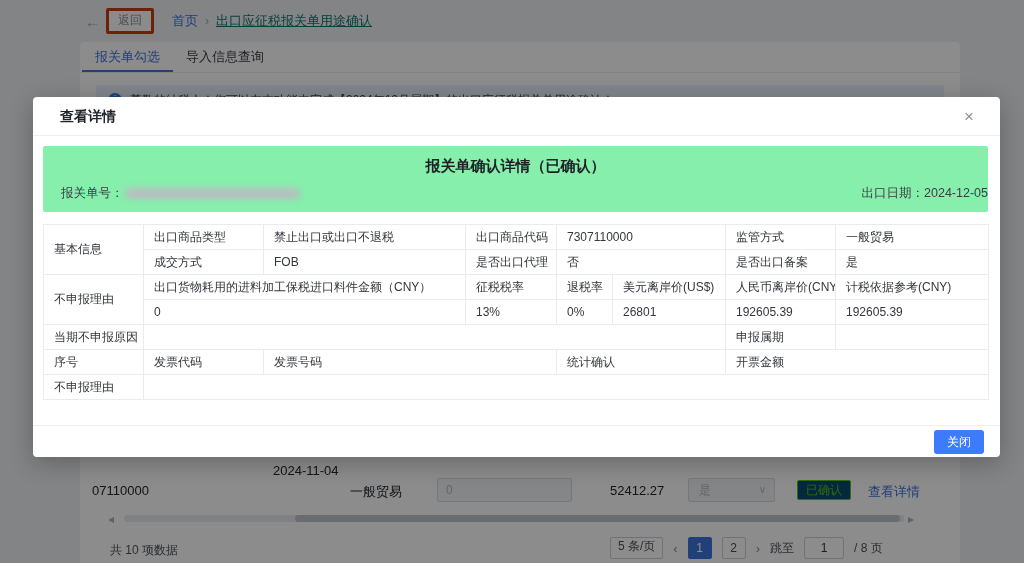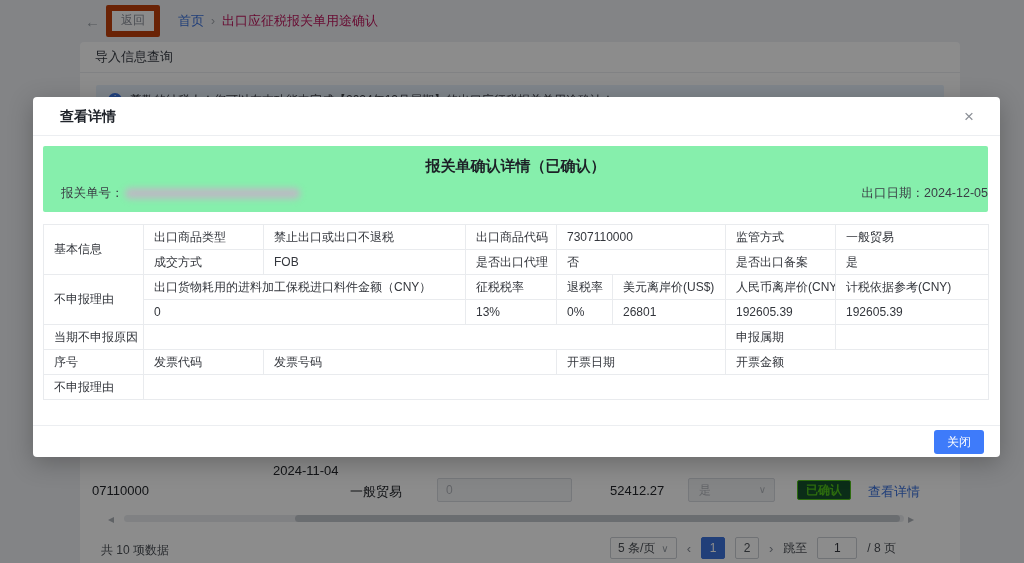--- a/index.html
+++ b/index.html
@@ -3,47 +3,47 @@
 <meta charset="utf-8">
 <style>
   * { margin:0; padding:0; box-sizing:border-box; }
   html,body { width:1024px; height:563px; }
   body { font-family:"Liberation Sans","DejaVu Sans",sans-serif; }
   .stage { position:relative; width:1024px; height:563px; background:#eef0f4; overflow:hidden; }
 
   
   .topnav { position:absolute; top:10px; left:85px; height:22px; display:flex; align-items:center; font-size:13px; }
   .back-arrow { color:#9aa0a8; font-size:15px; margin-right:6px; cursor:pointer; }
-  .back-btn { border:6px solid #c2410c; color:#8a8f99; padding:1px 9px 2px; border-radius:2px; margin-right:18px; font-size:12px; cursor:pointer; background:#fdfdfd; }
+  .back-btn { border:3px solid #c2410c; color:#8a8f99; padding:1px 9px 2px; border-radius:2px; margin-right:18px; font-size:12px; cursor:pointer; background:#fdfdfd; }
   .crumb-home { color:#3d73dd; cursor:pointer; }
   .crumb-sep { color:#a0a4ab; margin:0 7px; font-size:12px; }
-  .crumb-cur { color:#be185d; }
+  .crumb-cur { color:#0f766e;text-decoration:underline; }
 
   .card { position:absolute; left:80px; top:42px; width:880px; bottom:0; background:#fff; border-radius:4px 4px 0 0; }
   .tabbar { position:relative; height:31px; border-bottom:1px solid #ebedf0; padding-left:2px; display:flex; }
   .tab { padding:0 13px; line-height:29px; font-size:13px; color:#383d45; cursor:pointer; }
   .tab.active { color:#3d73dd; border-bottom:2px solid #3d73dd; }
   .alert { position:absolute; left:16px; right:16px; top:43px; height:30px; background:#e8f2fe; border-radius:2px; display:flex; align-items:center; padding:0 12px; }
   .alert-icon { width:14px; height:14px; border-radius:50%; background:#3d79e8; color:#fff; font-size:10px; line-height:14px; text-align:center; margin-right:8px; flex:none; }
   .alert-text { font-size:12px; color:#43474e; white-space:nowrap; }
 
   .bgrow-text { position:absolute; font-size:13px; color:#23262b; }
   .bg-input { position:absolute; left:437px; top:478px; width:135px; height:24px; background:#f3f4f6; border:1px solid #d8dbe0; border-radius:2px; color:#b3b7bd; font-size:12px; padding:0 8px; font-family:inherit; }
   .bg-select { position:absolute; left:688px; top:478px; width:87px; height:24px; background:#f1f2f4; border:1px solid #d8dbe0; border-radius:2px; font-size:12px; color:#b3b7bd; line-height:22px; padding:0 10px; cursor:not-allowed; }
   .bg-select .chev { position:absolute; right:8px; top:0; color:#b3b7bd; font-size:10px; }
-  .badge { position:absolute; left:797px; top:480px; border:1px solid #52c41a; color:#52c41a; font-size:12px; line-height:18px; padding:0 8px; border-radius:2px; background:#14532d;font-weight:bold; }
+  .badge { position:absolute; left:797px; top:480px; border:1px solid #52c41a; color:#52c41a; font-size:12px; line-height:18px; padding:0 8px; border-radius:2px; background:#0c4a6e; }
   .detail-link { position:absolute; left:868px; top:483px; color:#3d73dd; font-size:13px; cursor:pointer; }
 
   .scroll-arrow { position:absolute; color:#aeb2b9; font-size:12px; cursor:pointer; }
   .scroll-track { position:absolute; left:124px; top:515px; width:780px; height:7px; background:#e9ebee; border-radius:4px; }
   .scroll-thumb { position:absolute; left:171px; top:0; width:605px; height:7px; background:#c2c6cc; border-radius:4px; cursor:grab; }
 
-  .total-text { position:absolute; left:101px; top:542px; font-size:12px; color:#4e5258; }
+  .total-text { position:absolute; left:110px; top:542px; font-size:12px; color:#4e5258; }
   .pager { position:absolute; left:610px; top:536px; height:24px; display:flex; align-items:center; gap:10px; font-size:12px; color:#4e5258; }
-  .psize { border:1px solid #ccd0d6; border-radius:2px; height:22px; padding:0 7px; display:flex; align-items:center; gap:6px; background:#fff; cursor:pointer; }
+  .psize { border:1px solid #ccd0d6; border-radius:2px; height:22px; padding:0 7px; display:flex; align-items:center; gap:6px; background:#fff; cursor:pointer;flex-direction:column; }
   .pchev { color:#9aa0a8; font-size:10px; }
   .pbtn { min-width:24px; height:22px; line-height:20px; text-align:center; border:1px solid #ccd0d6; border-radius:2px; background:#fff; cursor:pointer; }
   .pbtn.active { background:#3d73dd; border-color:#3d73dd; color:#fff; }
   .parrow { color:#878d96; font-size:13px; cursor:pointer; }
   .jump-input { width:40px; height:22px; border:1px solid #ccd0d6; border-radius:2px; text-align:center; font-size:12px; color:#33363c; background:#fff; font-family:inherit; }
 
   
   .overlay { position:absolute; inset:0; background:rgba(0,0,0,0.45); z-index:10; }
   .modal { position:absolute; left:33px; top:97px; width:967px; height:360px; background:#fff; border-radius:4px; z-index:20; box-shadow:0 6px 24px rgba(0,0,0,0.25); }
   .modal-head { height:39px; border-bottom:1px solid #eceef1; position:relative; }
@@ -71,20 +71,21 @@
     <div class="topnav">
       <span class="back-arrow">←</span>
       <span class="back-btn">返回</span>
       <span class="crumb-home">首页</span>
       <span class="crumb-sep">›</span>
       <span class="crumb-cur">出口应征税报关单用途确认</span>
     </div>
 
     <div class="card">
       <div class="tabbar">
+        <div class="tab active">报关单勾选</div>
         <div class="tab">导入信息查询</div>
       </div>
       <div class="alert">
         <span class="alert-icon">i</span>
         <span class="alert-text">尊敬的纳税人！您可以在本功能中完成【2024年12月属期】的出口应征税报关单用途确认！</span>
       </div>
     </div>
 
     <span class="bgrow-text" style="left:92px; top:483px;">07110000</span>
     <span class="bgrow-text" style="left:273px; top:463px;">2024-11-04</span>
@@ -188,21 +189,21 @@
           <tr>
             <td>当期不申报原因</td>
             <td colspan="5"></td>
             <td>申报属期</td>
             <td></td>
           </tr>
           <tr>
             <td>序号</td>
             <td>发票代码</td>
             <td colspan="2">发票号码</td>
-            <td colspan="2">开票日期</td>
+            <td colspan="2">统计确认</td>
             <td colspan="2">开票金额</td>
           </tr>
           <tr>
             <td>不申报理由</td>
             <td colspan="7"></td>
           </tr>
         </tbody>
     </table>
 
     <div class="modal-foot">

